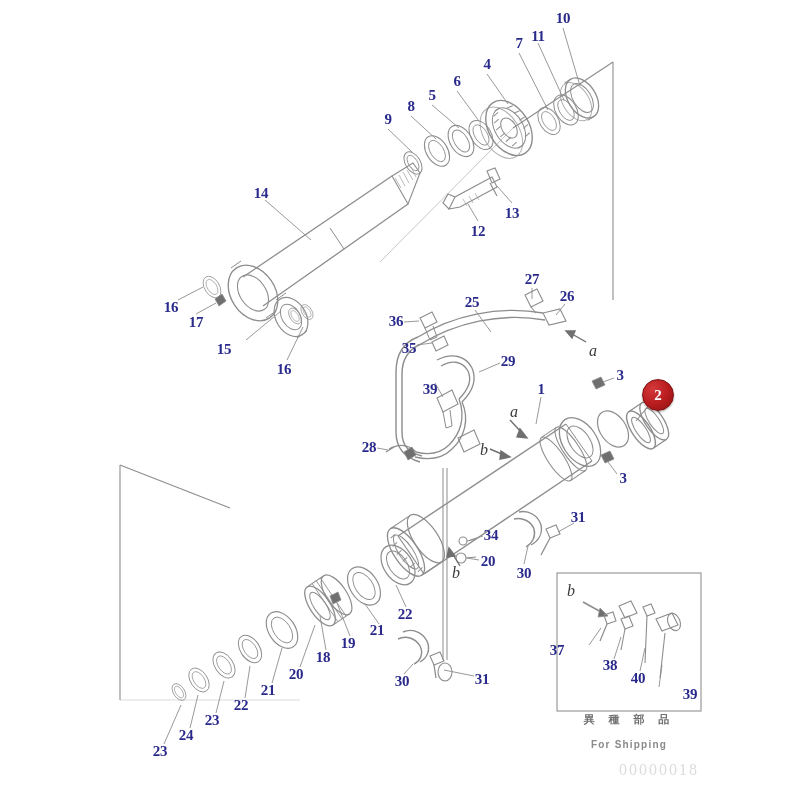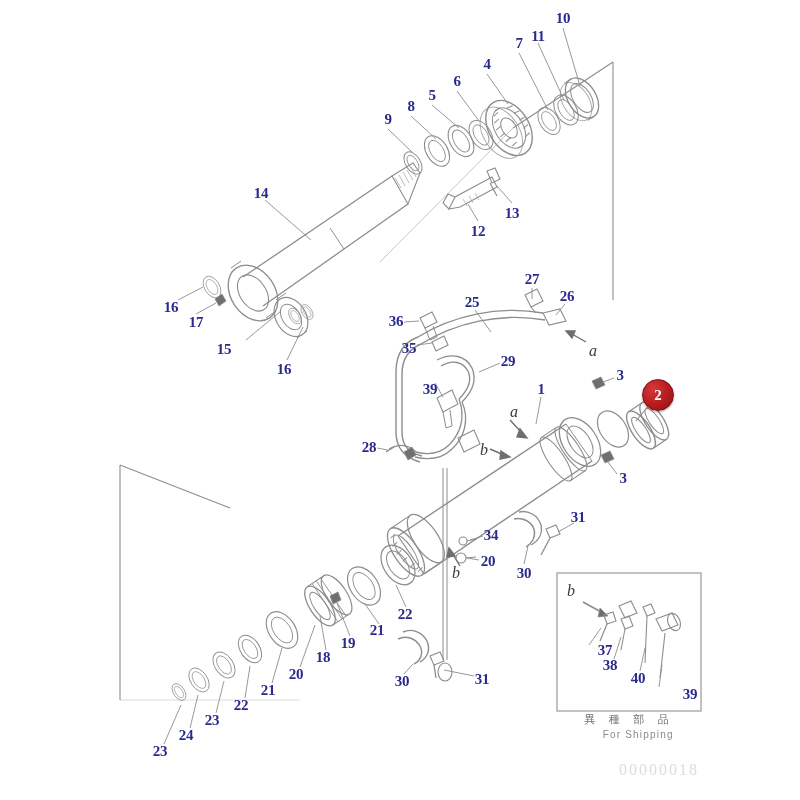--- a/index.html
+++ b/index.html
@@ -40,39 +40,40 @@
     font-family: "Liberation Serif", "DejaVu Serif", serif;
     font-style: italic;
     font-size: 16px;
     line-height: 1;
     white-space: nowrap;
     transform: translate(-50%, -50%);
     user-select: none;
   }
   .inset-caption {
     position: absolute;
-    text-align: right;
+    text-align: center;
     color: #777777;
     white-space: nowrap;
     transform: translate(-50%, 0);
     user-select: none;
+    font-weight: bold;
   }
   .inset-caption .cjk {
     font-family: "DejaVu Sans", sans-serif;
     font-size: 11px;
     letter-spacing: 5px;
     display: block;
     color: #6e6e6e;
   }
   .inset-caption .latin {
     font-family: "Liberation Sans", sans-serif;
     font-size: 10px;
     letter-spacing: 1.2px;
     display: block;
-    margin-top: 2px;
+    margin-top: 12px;
     color: #8a8a8a;
   }
   .watermark {
     position: absolute;
     color: #dcdcdc;
     font-family: Liberation Serif, serif;
     font-size: 16px;
     letter-spacing: 2px;
     white-space: nowrap;
     transform: translate(-50%, -50%);
@@ -492,21 +493,21 @@
     <div class="callout" style="left:348px; top:643px;">19</div>
     <div class="callout" style="left:323px; top:657px;">18</div>
     <div class="callout" style="left:296px; top:674px;">20</div>
     <div class="callout" style="left:402px; top:681px;">30</div>
     <div class="callout" style="left:482px; top:679px;">31</div>
     <div class="callout" style="left:268px; top:690px;">21</div>
     <div class="callout" style="left:241px; top:705px;">22</div>
     <div class="callout" style="left:212px; top:720px;">23</div>
     <div class="callout" style="left:186px; top:735px;">24</div>
     <div class="callout" style="left:160px; top:751px;">23</div>
-    <div class="callout" style="left:605px; top:650px;">37</div>
+    <div class="callout" style="left:557px; top:650px;">37</div>
     <div class="callout" style="left:610px; top:665px;">38</div>
     <div class="callout" style="left:638px; top:678px;">40</div>
     <div class="callout" style="left:690px; top:694px;">39</div>
   </div>
 
   <div>
     <div class="letter-mark" style="left:593px; top:351px;">a</div>
     <div class="letter-mark" style="left:514px; top:412px;">a</div>
     <div class="letter-mark" style="left:484px; top:450px;">b</div>
     <div class="letter-mark" style="left:456px; top:573px;">b</div>

